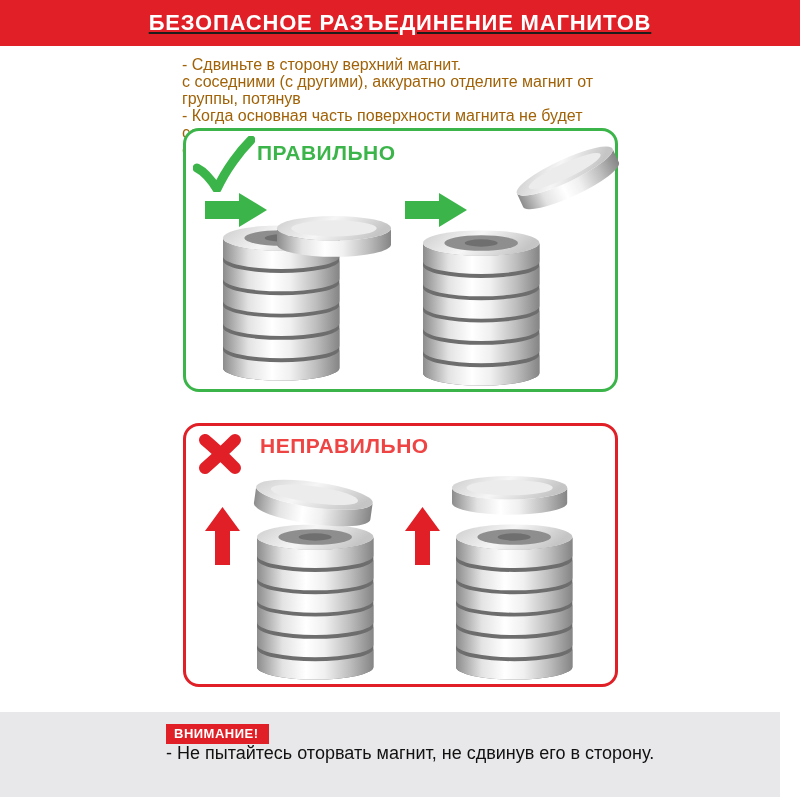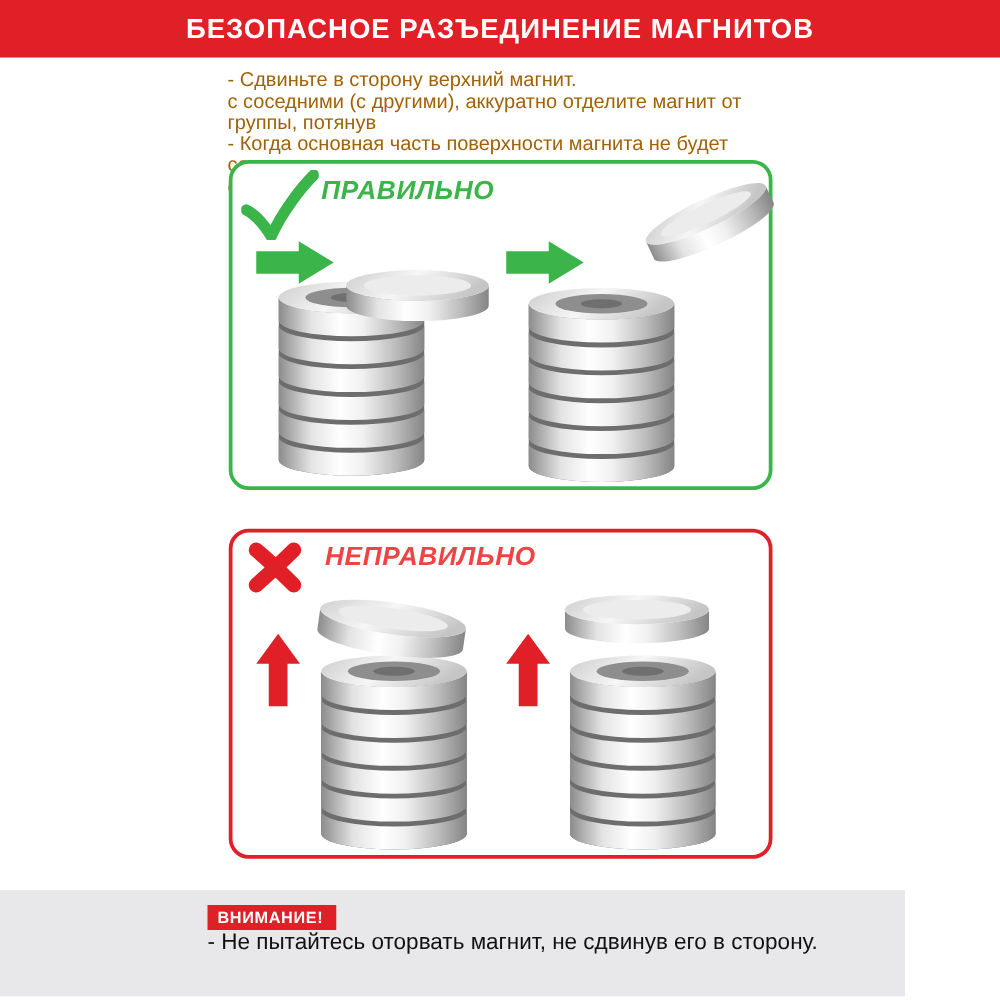--- a/index.html
+++ b/index.html
@@ -7,49 +7,49 @@
   body {
     width:800px; height:800px;
     font-family:"Liberation Sans", sans-serif;
     color:#1d1d1b;
   }
   .poster { position:relative; width:800px; height:800px; background:#ffffff; overflow:hidden; }
 
   
   .title-bar {
     position:absolute; left:0; top:0; width:800px; height:46px;
-    background:#e01f26; display:flex; align-items:center; justify-content:center;
+    background:#e01f26; display:flex; align-items:center; justify-content:center;text-decoration:underline;
   }
   .title-bar h1 {
     color:#ffffff; font-size:22px; font-weight:bold; letter-spacing:0.8px; white-space:nowrap;
   }
 
   
   .intro {
     position:absolute; left:182px; top:56px; width:470px;
     font-size:16px; line-height:17px; color:#a16207;
   }
 
   
   .panel {
     position:absolute; left:183px; width:435px; height:264px;
-    border:3px solid; border-radius:16px; background:#ffffff;font-style:italic;
+    border:3px solid; border-radius:16px; background:#ffffff;
   }
   .panel-correct   { top:128px; border-color:#3bb54a; }
   .panel-incorrect { top:423px; border-color:#e01f26; }
   .panel h2 { position:absolute; font-size:21px; font-weight:bold; letter-spacing:0.5px; white-space:nowrap; }
   .panel-correct h2   { left:71px; top:10px; color:#3bb54a; }
   .panel-incorrect h2 { left:74px; top:8px;  color:#ef4444; }
   .icon-check { position:absolute; left:7px;  top:5px; }
   .icon-x     { position:absolute; left:12px; top:7px; }
   .illus { position:absolute; left:0; top:0; width:429px; height:258px; overflow:visible; }
 
   
   .warning-band {
-    position:absolute; left:0; top:712px; width:724px; height:85px;
+    position:absolute; left:0; top:712px; width:780px; height:85px;
     background:#e8e8ea;
   }
   .warning-badge {
     position:absolute; left:166px; top:12px; display:inline-block;
     background:#e01f26; color:#ffffff; font-size:13px; font-weight:bold;
     letter-spacing:0.5px; padding:2px 10px 3px 8px;
   }
   .warning-lines {
     position:absolute; left:166px; top:33px; width:600px;
     font-size:18px; line-height:16px; color:#111111;

